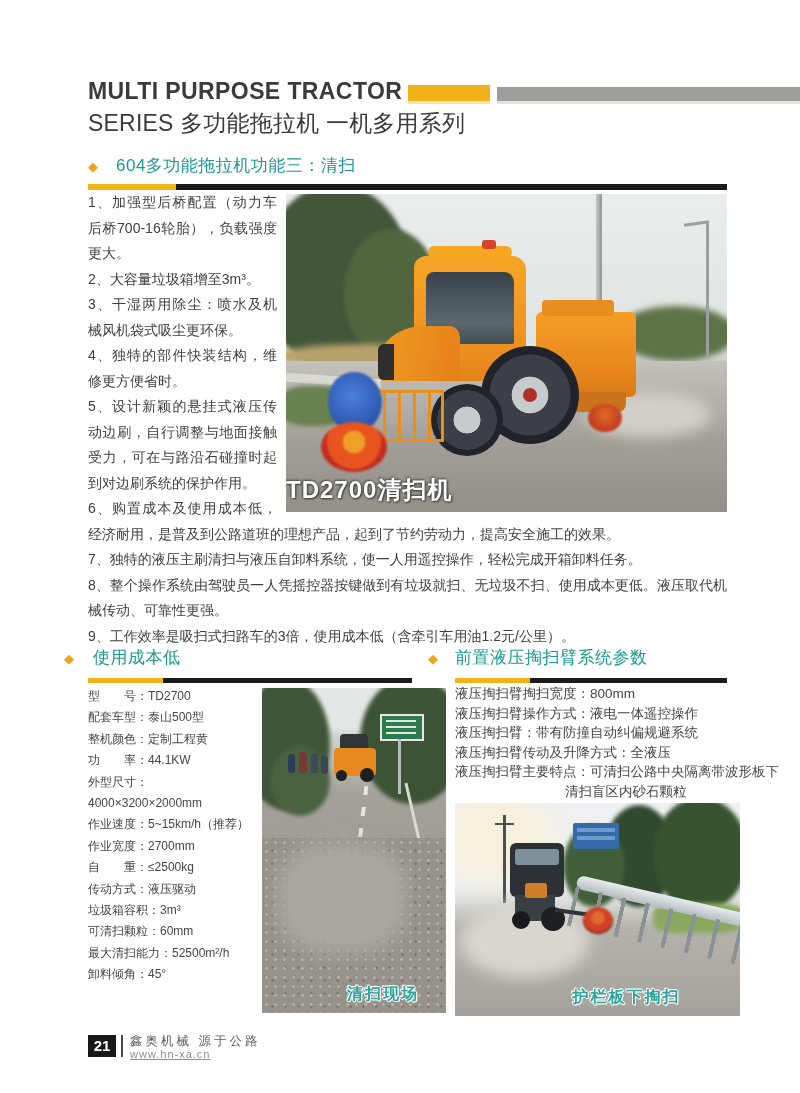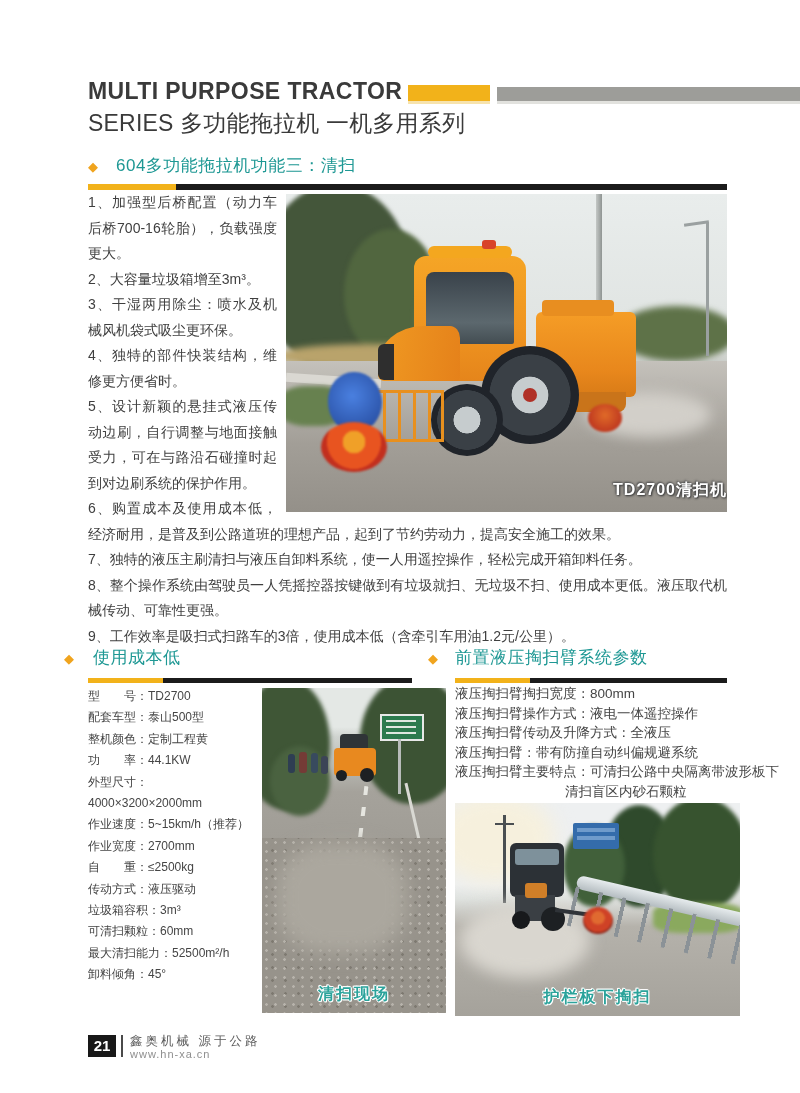--- a/index.html
+++ b/index.html
@@ -73,21 +73,21 @@
   .mp-wheel-r{left:195px;top:152px;width:98px;height:98px;}
   .mp-wheel-f{left:145px;top:190px;width:72px;height:72px;}
   .mp-hub{left:237px;top:194px;width:14px;height:14px;border-radius:50%;background:#b03026;}
   .mp-frame{left:82px;top:196px;width:70px;height:46px;border:3px solid #e8901e;
             background:repeating-linear-gradient(90deg,transparent 0 12px,#e8901e 12px 15px);}
   .mp-plate{left:55px;top:186px;width:30px;height:44px;background:#9aa0a2;}
   .mp-brush-blue{left:42px;top:178px;width:54px;height:60px;border-radius:48% 52% 50% 50%;filter:blur(1px);
                  background:radial-gradient(circle at 45% 40%,#4a80e0,#2b53a8 75%);}
   .mp-brush-red{left:35px;top:228px;width:66px;height:50px;border-radius:50%;filter:blur(1px);
                 background:radial-gradient(circle at 50% 40%,#f0a028 0 25%,#e85420 26% 60%,#c22f1e 61%);}
-  .mp-caption{left:0;bottom:10px;width:100%;text-align:right;font-size:16px;font-weight:bold;color:#fff;
+  .mp-caption{left:0;bottom:10px;width:100%;text-align:left;font-size:24px;font-weight:bold;color:#fff;
               text-shadow:0 0 3px #4a4a4a,1px 1px 2px #3a3a3a,-1px -1px 2px #5a5a5a;letter-spacing:1px;}
 
   
   .specs{left:88px;top:686px;width:190px;font-size:12px;color:#454545;}
   .specs div{height:21.4px;line-height:21.4px;white-space:nowrap;}
   .arm-specs{left:455px;top:684px;width:290px;font-size:13.5px;color:#454545;}
   .arm-specs div{height:19.5px;line-height:19.5px;white-space:nowrap;}
   .arm-cont{padding-left:110px;}
 
   
@@ -109,21 +109,21 @@
   .pm-p1{left:26px;top:66px;width:7px;height:19px;border-radius:3px;background:#2e3e52;}
   .pm-p2{left:37px;top:64px;width:8px;height:21px;border-radius:3px;background:#743b36;}
   .pm-p3{left:49px;top:65px;width:7px;height:20px;border-radius:3px;background:#384a5e;}
   .pm-p4{left:59px;top:68px;width:7px;height:18px;border-radius:3px;background:#3c4456;}
   .pm-gravel{left:0;top:150px;width:184px;height:175px;background-color:#97938b;
     background-image:radial-gradient(#b7b3ab 1px,transparent 1.6px),radial-gradient(#7d7970 1px,transparent 1.6px);
     background-size:9px 9px,13px 13px;background-position:0 0,4px 6px;}
   .pm-worn{left:15px;top:155px;width:130px;height:110px;background:#aba79e;filter:blur(9px);border-radius:40%;}
   .photo-cap{position:absolute;left:0;bottom:8px;width:100%;text-align:center;
              font-size:16px;font-weight:bold;color:#2ba39b;letter-spacing:2px;
-             text-shadow:1px 0 0 #fff,-1px 0 0 #fff,0 1px 0 #fff,0 -1px 0 #fff,1px 1px 0 #fff,-1px -1px 0 #fff;}
+             text-shadow:1px 0 0 #fff,-1px 0 0 #fff,0 1px 0 #fff,0 -1px 0 #fff,1px 1px 0 #fff,-1px -1px 0 #fff;padding-left:29px;}
 
   
   .photo-right{left:455px;top:803px;width:285px;height:213px;position:absolute;overflow:hidden;
                background:linear-gradient(180deg,#eef0f1 0 38%,#dfe2df 45%,#b5b2ab 58%,#a5a29b 100%);}
   .pr-glow{left:-20px;top:-10px;width:120px;height:90px;background:#f6f0dd;filter:blur(10px);border-radius:50%;}
   .pr-t1{left:148px;top:2px;width:72px;height:102px;background:#2f4a2c;filter:blur(2px);}
   .pr-t2{left:198px;top:-6px;width:95px;height:115px;background:#37532f;filter:blur(2px);}
   .pr-t3{left:108px;top:22px;width:62px;height:82px;background:#41603a;filter:blur(2px);}
   .pr-field{left:198px;top:100px;width:90px;height:30px;background:#8aa95e;filter:blur(2px);border-radius:30%;}
   .pr-sign{left:118px;top:20px;width:46px;height:26px;background:#346cab;border-radius:2px;}
@@ -144,21 +144,21 @@
   .pr-wh2{left:86px;top:104px;width:24px;height:24px;border-radius:50%;background:#1d2023;}
   .pr-arm{left:100px;top:108px;width:44px;height:4px;background:#2f3338;transform:rotate(8deg);}
   .pr-brush{left:128px;top:104px;width:30px;height:27px;border-radius:50%;filter:blur(1px);
             background:radial-gradient(circle at 50% 40%,#e06a30 0 30%,#cf4226 31% 65%,#8e2418 66%);}
 
   
   .f-box{left:88px;top:1035px;width:28px;height:22px;background:#181818;color:#fff;
          font-size:15px;font-weight:bold;text-align:center;line-height:22px;}
   .f-sep{left:121px;top:1035px;width:2px;height:22px;background:#4a4a4a;}
   .f-co{left:130px;top:1033px;font-size:12.5px;color:#5a5a5a;letter-spacing:3px;}
-  .f-url{left:130px;top:1048px;font-size:11px;color:#8f8f8f;letter-spacing:1px;}
+  .f-url{left:130px;top:1048px;font-size:11px;color:#8f8f8f;letter-spacing:1px;text-decoration:underline;}
 </style>
 </head>
 <body>
 
 <div class="abs title1">MULTI PURPOSE TRACTOR</div>
 <div class="abs title2">SERIES  多功能拖拉机 一机多用系列</div>
 <div class="abs hbar-y"></div>
 <div class="abs hbar-y-sh"></div>
 <div class="abs hbar-g"></div>
 <div class="abs hbar-g-sh"></div>
@@ -231,22 +231,22 @@
   <div>传动方式：液压驱动</div>
   <div>垃圾箱容积：3m³</div>
   <div>可清扫颗粒：60mm</div>
   <div>最大清扫能力：52500m²/h</div>
   <div>卸料倾角：45°</div>
 </div>
 
 <div class="abs arm-specs">
   <div>液压掏扫臂掏扫宽度：800mm</div>
   <div>液压掏扫臂操作方式：液电一体遥控操作</div>
+  <div>液压掏扫臂：带有防撞自动纠偏规避系统</div>
   <div>液压掏扫臂传动及升降方式：全液压</div>
-  <div>液压掏扫臂：带有防撞自动纠偏规避系统</div>
   <div>液压掏扫臂主要特点：可清扫公路中央隔离带波形板下</div>
   <div class="arm-cont">清扫盲区内砂石颗粒</div>
 </div>
 
 <div class="photo-mid">
   <div class="blob pm-t1"></div>
   <div class="blob pm-t2"></div>
   <div class="blob pm-t3"></div>
   <div class="abs pm-sign">
       <i></i>

